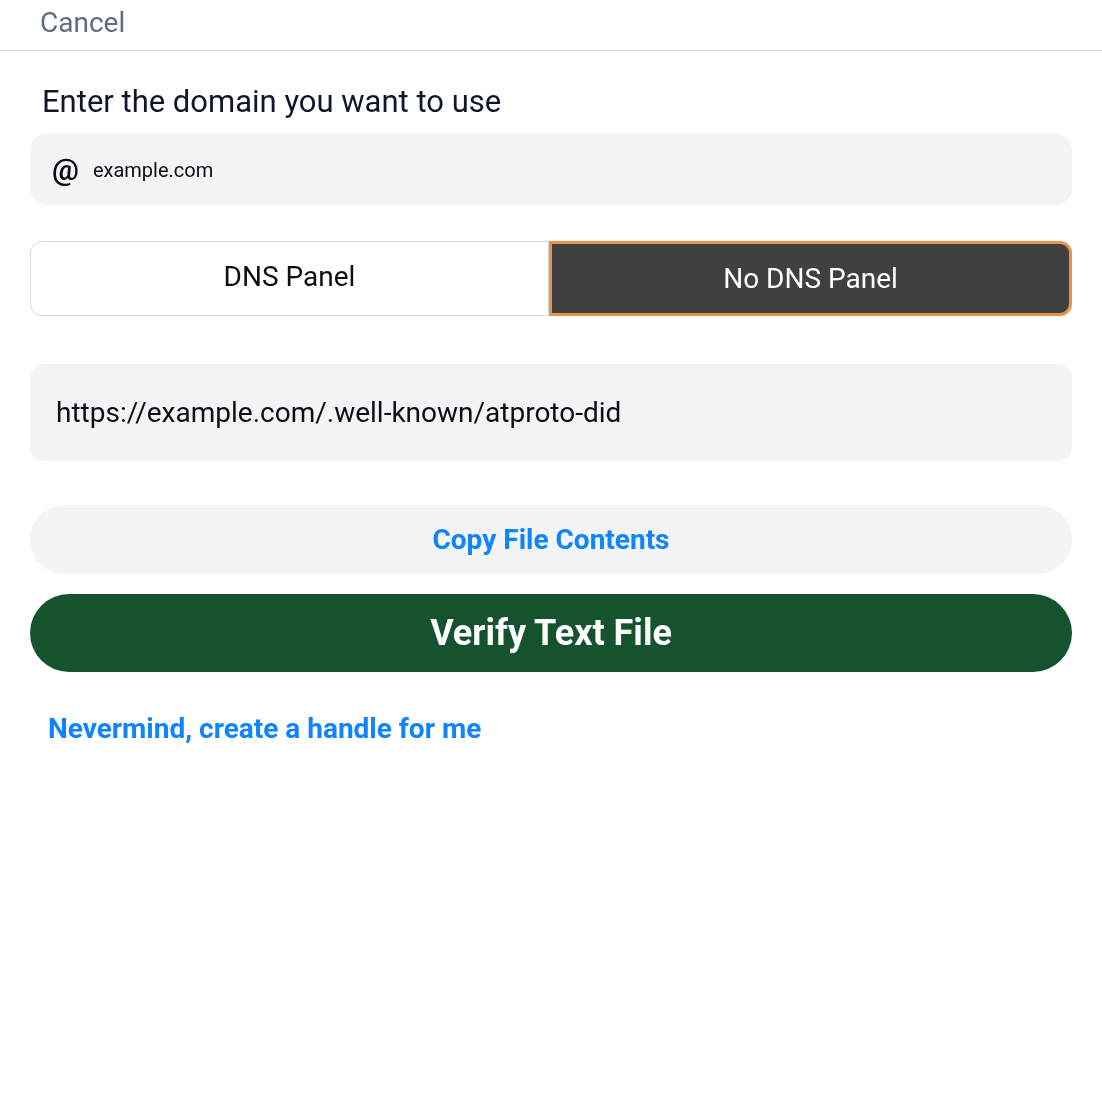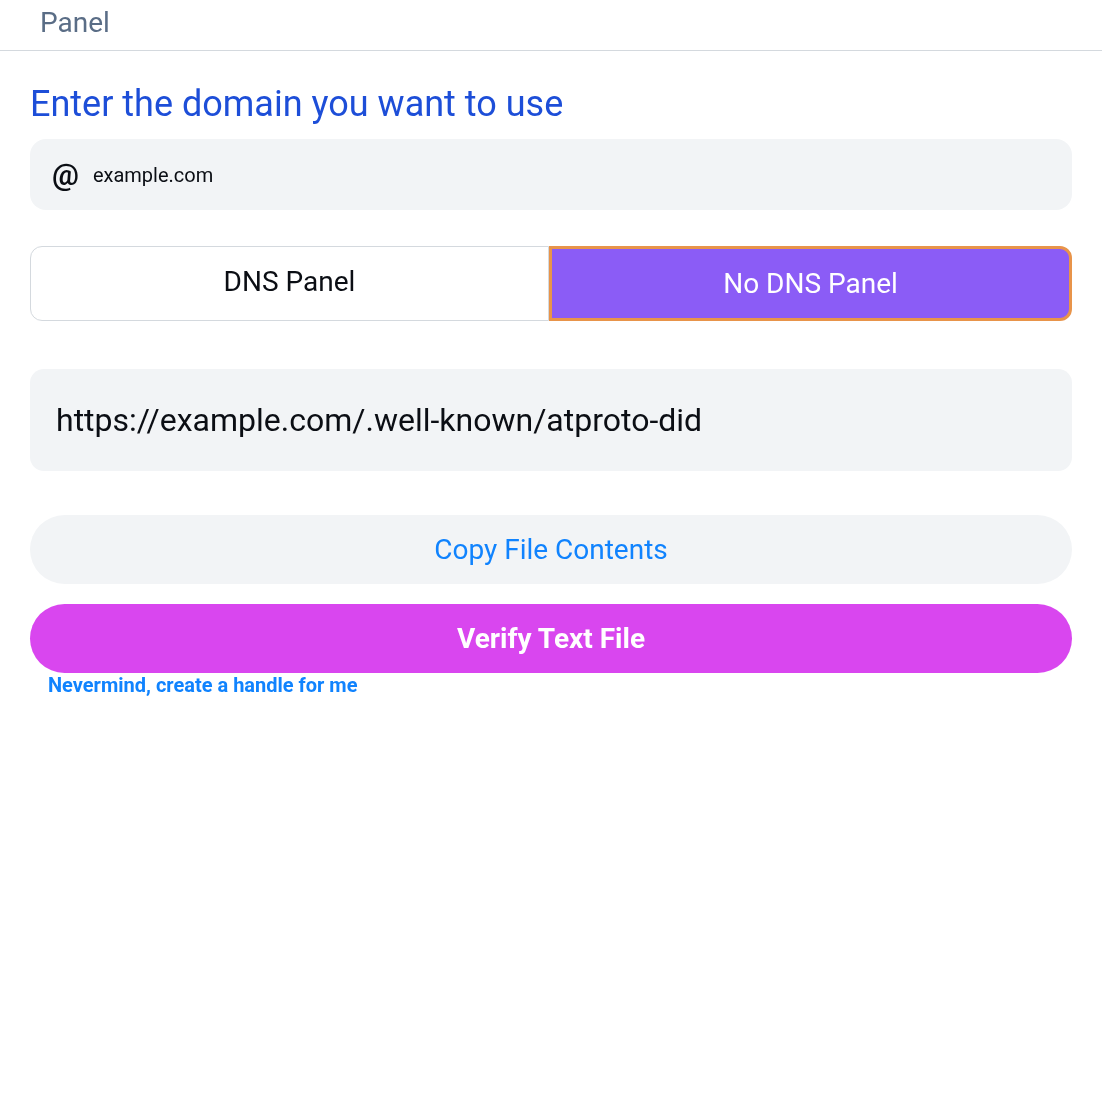--- a/index.html
+++ b/index.html
@@ -31,24 +31,24 @@
     .page-title {
       font-size: 36px;
       font-weight: 800;
       color: #0b0e14;
       margin: 0 auto;
     }
     .content {
       padding: 32px 30px 0 30px;
     }
     .section-label {
-      font-size: 36px;
-      color: #1d4ed8;
+      font-size: 31px;
+      color: #0f172a;
       margin-bottom: 14px;
-      margin-left: 0;
+      margin-left: 12px;
     }
     .input-wrapper {
       display: flex;
       align-items: center;
       background: #f2f4f6;
       border-radius: 16px;
       padding: 18px 22px;
       margin-bottom: 36px;
     }
     .at-icon {
@@ -85,74 +85,75 @@
       background: #ffffff;
       color: #0b0e14;
     }
     .tab.left {
       border-radius: 12px 0 0 12px;
     }
     .tab.right {
       border-radius: 0 12px 12px 0;
     }
     .tab.active {
-      background: #8b5cf6;
+      background: #404040;
       color: #ffffff;
       border: 3px solid #e8944a;
     }
     .readonly-box {
       background: #f2f4f6;
       border-radius: 14px;
       padding: 32px 26px;
-      font-size: 32px;
+      font-size: 28px;
       color: #0b0e14;
       margin-bottom: 44px;
       word-break: break-all;
     }
     .copy-button {
       display: block;
       width: 100%;
       background: #f2f4f6;
       color: #1083fe;
       font-size: 28px;
-      font-weight: 400;
+      font-weight: 700;
       border: none;
       border-radius: 999px;
       padding: 18px 0;
       cursor: pointer;
       margin-bottom: 20px;
       font-family: inherit;
     }
     .verify-button {
       display: block;
       width: 100%;
-      background: #d946ef;
+      background: #14532d;
       color: #ffffff;
-      font-size: 28px;
+      font-size: 36px;
       font-weight: 700;
       border: none;
       border-radius: 999px;
       padding: 18px 0;
       cursor: pointer;
+      margin-bottom: 40px;
       font-family: inherit;
     }
     .nevermind-link {
       color: #1083fe;
-      font-size: 20px;
+      font-size: 28px;
       font-weight: 700;
       cursor: pointer;
       margin-left: 18px;
       display: inline-block;
     }
   </style>
 </head>
 <body>
 
 <div class="header">
-  <span class="cancel-link">Panel</span>
+  <span class="cancel-link">Cancel</span>
 </div>
 
 <div class="content">
 
   <div class="section-label">Enter the domain you want to use</div>
   <div class="input-wrapper">
     <span class="at-icon">@</span>
     <input class="domain-input" type="text" value="example.com" style="">
   </div>
 

